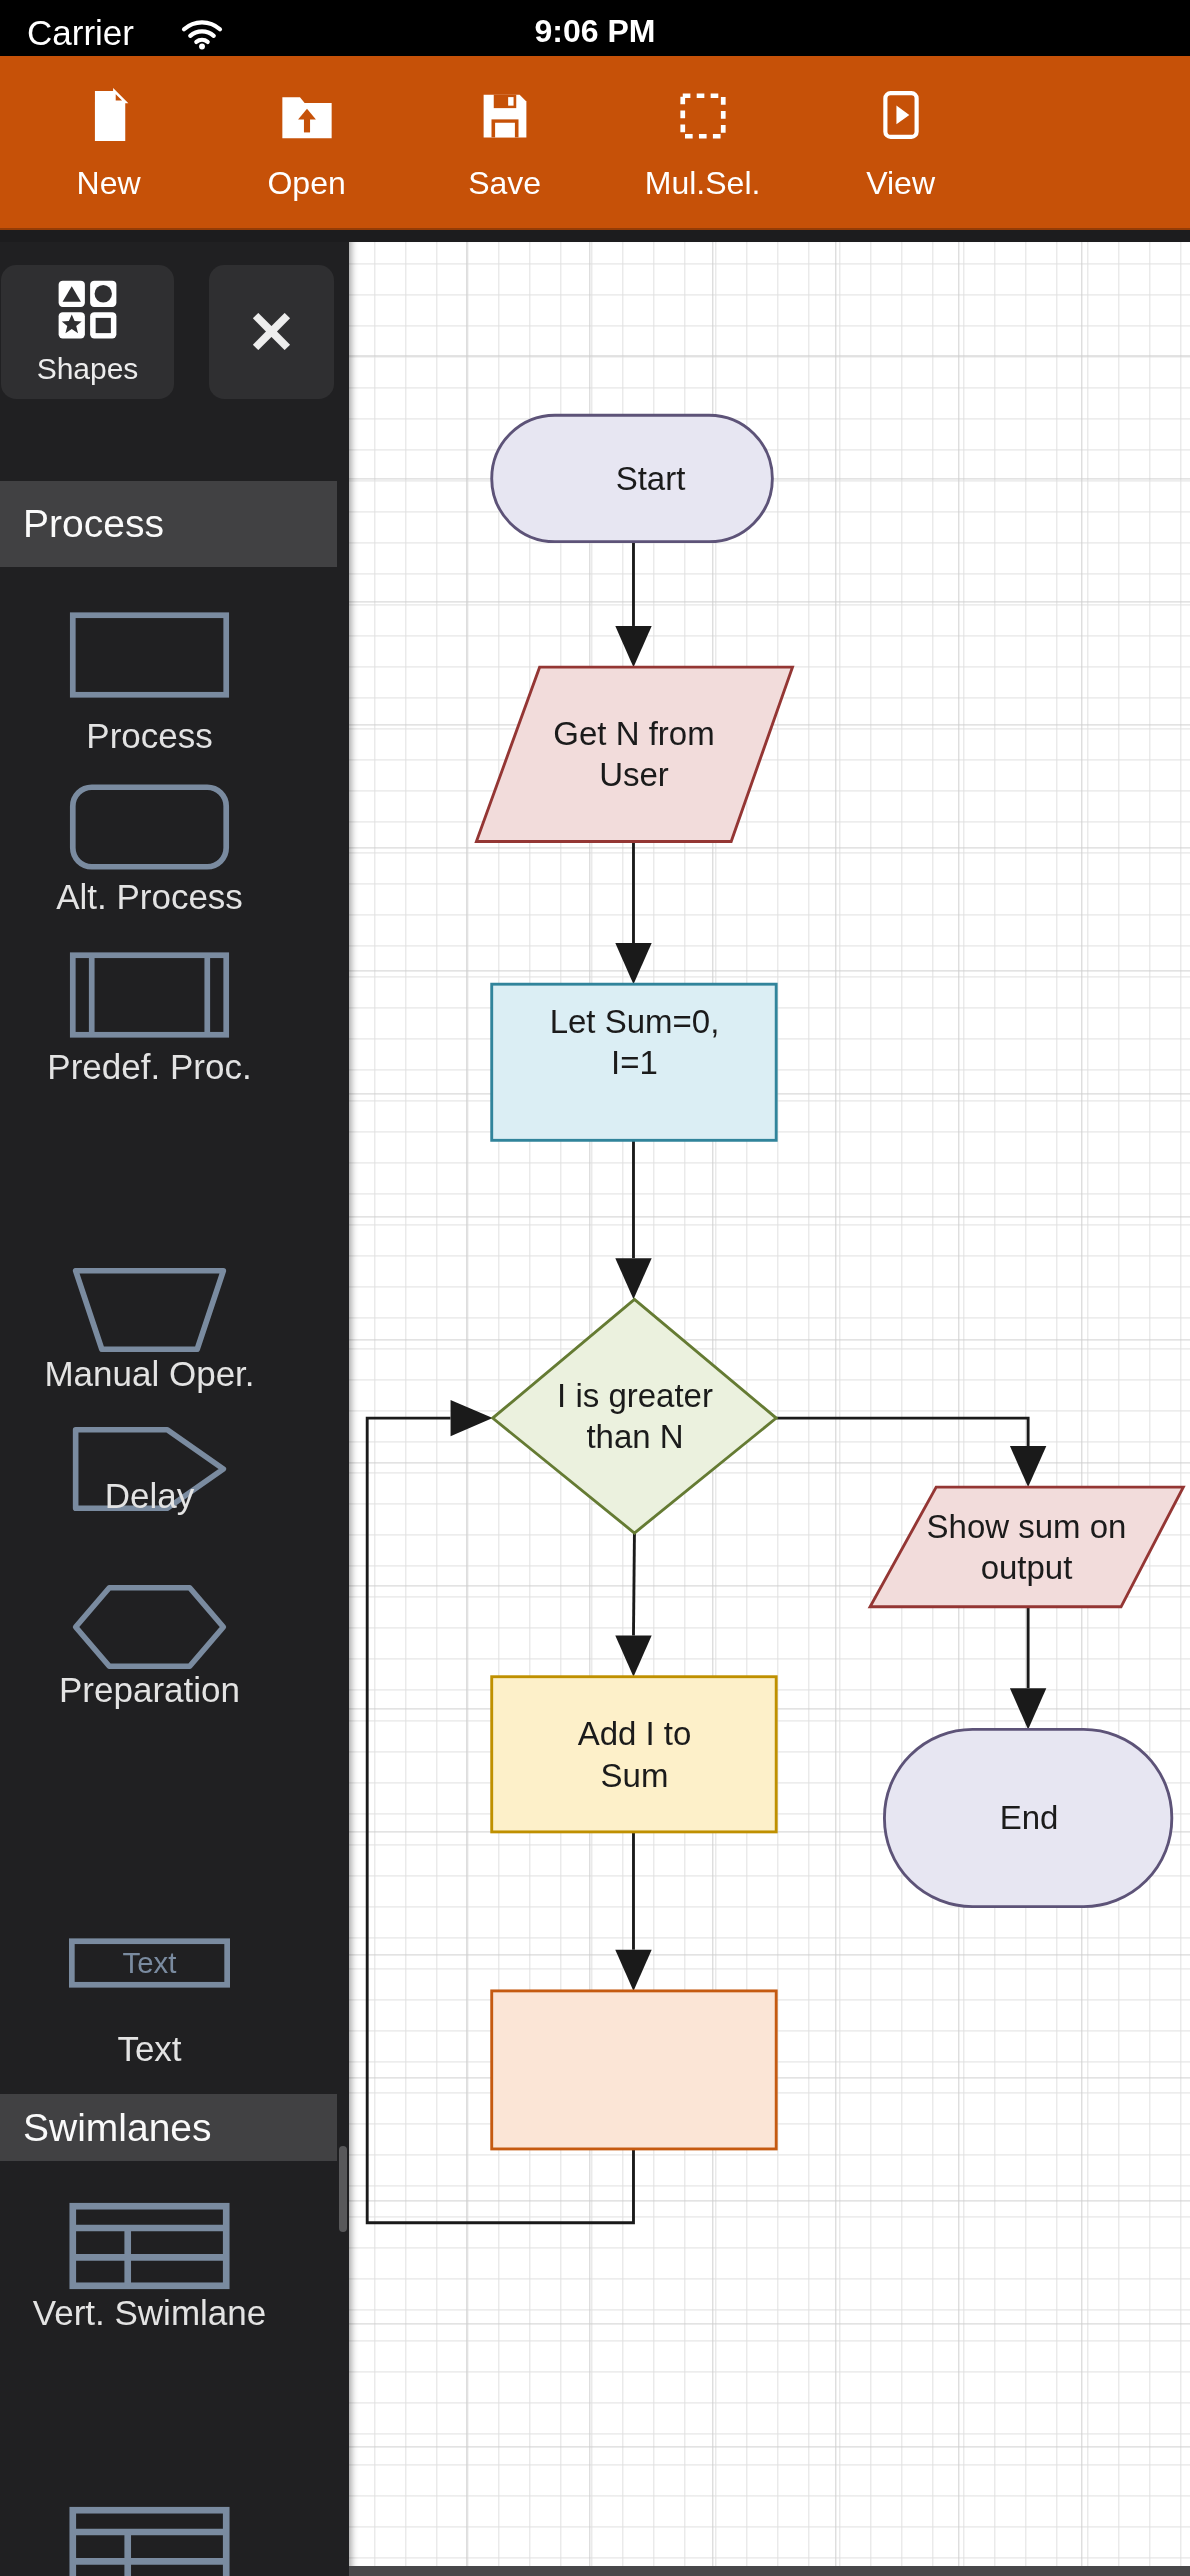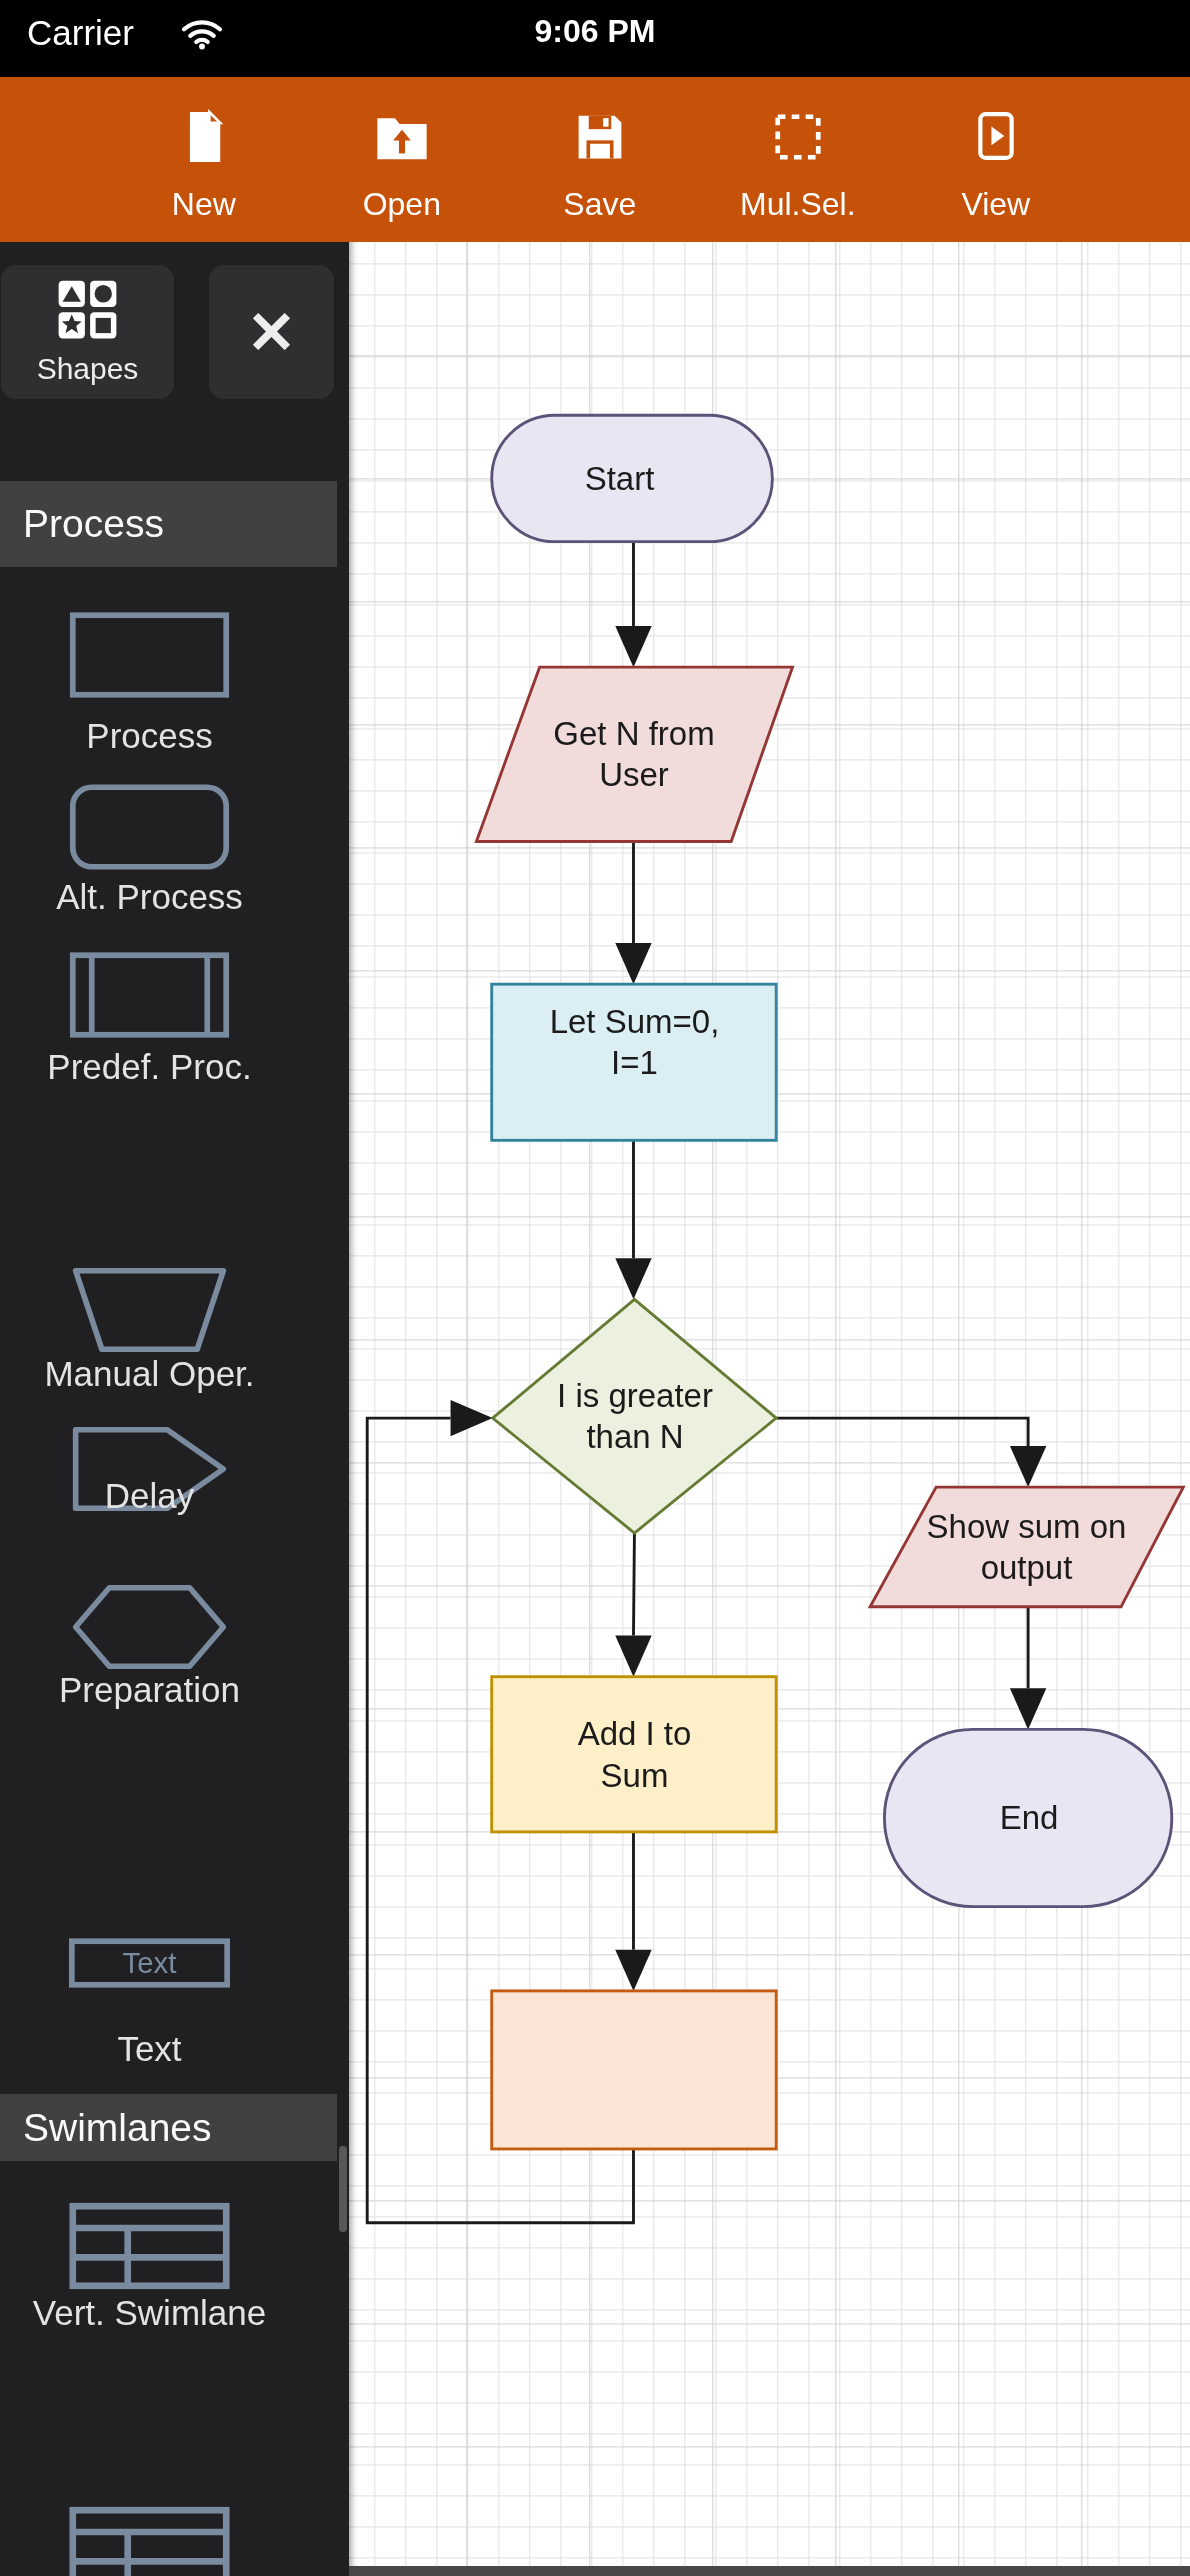--- a/index.html
+++ b/index.html
@@ -8,22 +8,22 @@
 
   
   .status-bar{position:absolute;left:0;top:0;width:1190px;height:88px;background:#000;
     color:#fff;display:flex;align-items:center;}
   .carrier{position:absolute;left:27px;top:13.4px;font-size:35px;color:#fff;}
   .wifi{position:absolute;left:180px;top:17px;}
   .clock{position:absolute;left:0;width:1190px;text-align:center;top:13.4px;
     font-size:32px;font-weight:700;color:#fff;}
 
   
-  .toolbar{position:absolute;left:0;top:77px;width:1190px;height:174px;background:#C65108;
-    display:flex;align-items:center;padding-left:9.6px;border-bottom:2.9px solid rgba(0,0,0,.25);justify-content:center;}
+  .toolbar{position:absolute;left:0;top:56px;width:1190px;height:174px;background:#C65108;
+    display:flex;align-items:center;padding-left:9.6px;border-bottom:2.9px solid rgba(0,0,0,.25);}
   .tbtn{width:198px;height:153px;display:flex;flex-direction:column;align-items:center;
     justify-content:flex-start;padding-top:17px;color:#fff;}
   .tbtn .ticon{height:67px;display:flex;align-items:center;justify-content:center;}
   .tbtn .tlabel{margin-top:15.3px;font-size:32px;color:#fff;}
 
   
   .sidebar{position:absolute;left:0;top:242px;width:349px;height:2334px;background:#202022;}
   .side-btn{position:absolute;background:#2F2F31;border-radius:15.3px;display:flex;
     flex-direction:column;align-items:center;justify-content:center;color:#EDEDED;}
   .shapes-btn{left:1px;top:23px;width:173px;height:134px;}
@@ -281,21 +281,21 @@
     <rect x="149" y="180" width="293" height="132" rx="66" stroke-width="3" fill="#E7E6F2" stroke="#5D5378"></rect>
     <polygon points="199,443 463,443 399,625 133,625" stroke-width="3" fill="#F2DCDB" stroke="#943634"></polygon>
     <rect x="149" y="774" width="297" height="163" stroke-width="3" fill="#DBEEF4" stroke="#31849B"></rect>
     <polygon points="298,1103 446,1227 298,1347 150,1227" stroke-width="3" fill="#EBF1DE" stroke="#657B33"></polygon>
     <polygon points="613,1299 871,1299 806,1424 544,1424" stroke-width="3" fill="#F2DCDB" stroke="#943634"></polygon>
     <rect x="149" y="1497" width="297" height="162" stroke-width="3" fill="#FDF0C9" stroke="#BF9000"></rect>
     <rect x="559" y="1552" width="300" height="185" rx="92" stroke-width="3" fill="#E7E6F2" stroke="#5D5378"></rect>
     <rect x="149" y="1825" width="297" height="165" stroke-width="3" fill="#FBE5D6" stroke="#C55A11"></rect>
   </svg>
 
-  <div class="nlabel" style="left:130px;top:173px;width:281px;height:127px;">Start</div>
+  <div class="nlabel" style="left:161px;top:173px;width:281px;height:127px;">Start</div>
   <div class="nlabel" style="left:127px;top:425px;width:316px;height:174px;">Get N from
 User</div>
   <div class="nlabel" style="left:143px;top:742px;width:285px;height:116px;">Let Sum=0,
 I=1</div>
   <div class="nlabel" style="left:144px;top:1057px;width:284px;height:234px;">I is greater
 than N</div>
   <div class="nlabel" style="left:521px;top:1245px;width:313px;height:120px;">Show sum on
 output</div>
   <div class="nlabel" style="left:143px;top:1435px;width:285px;height:155px;">Add I to
 Sum</div>

